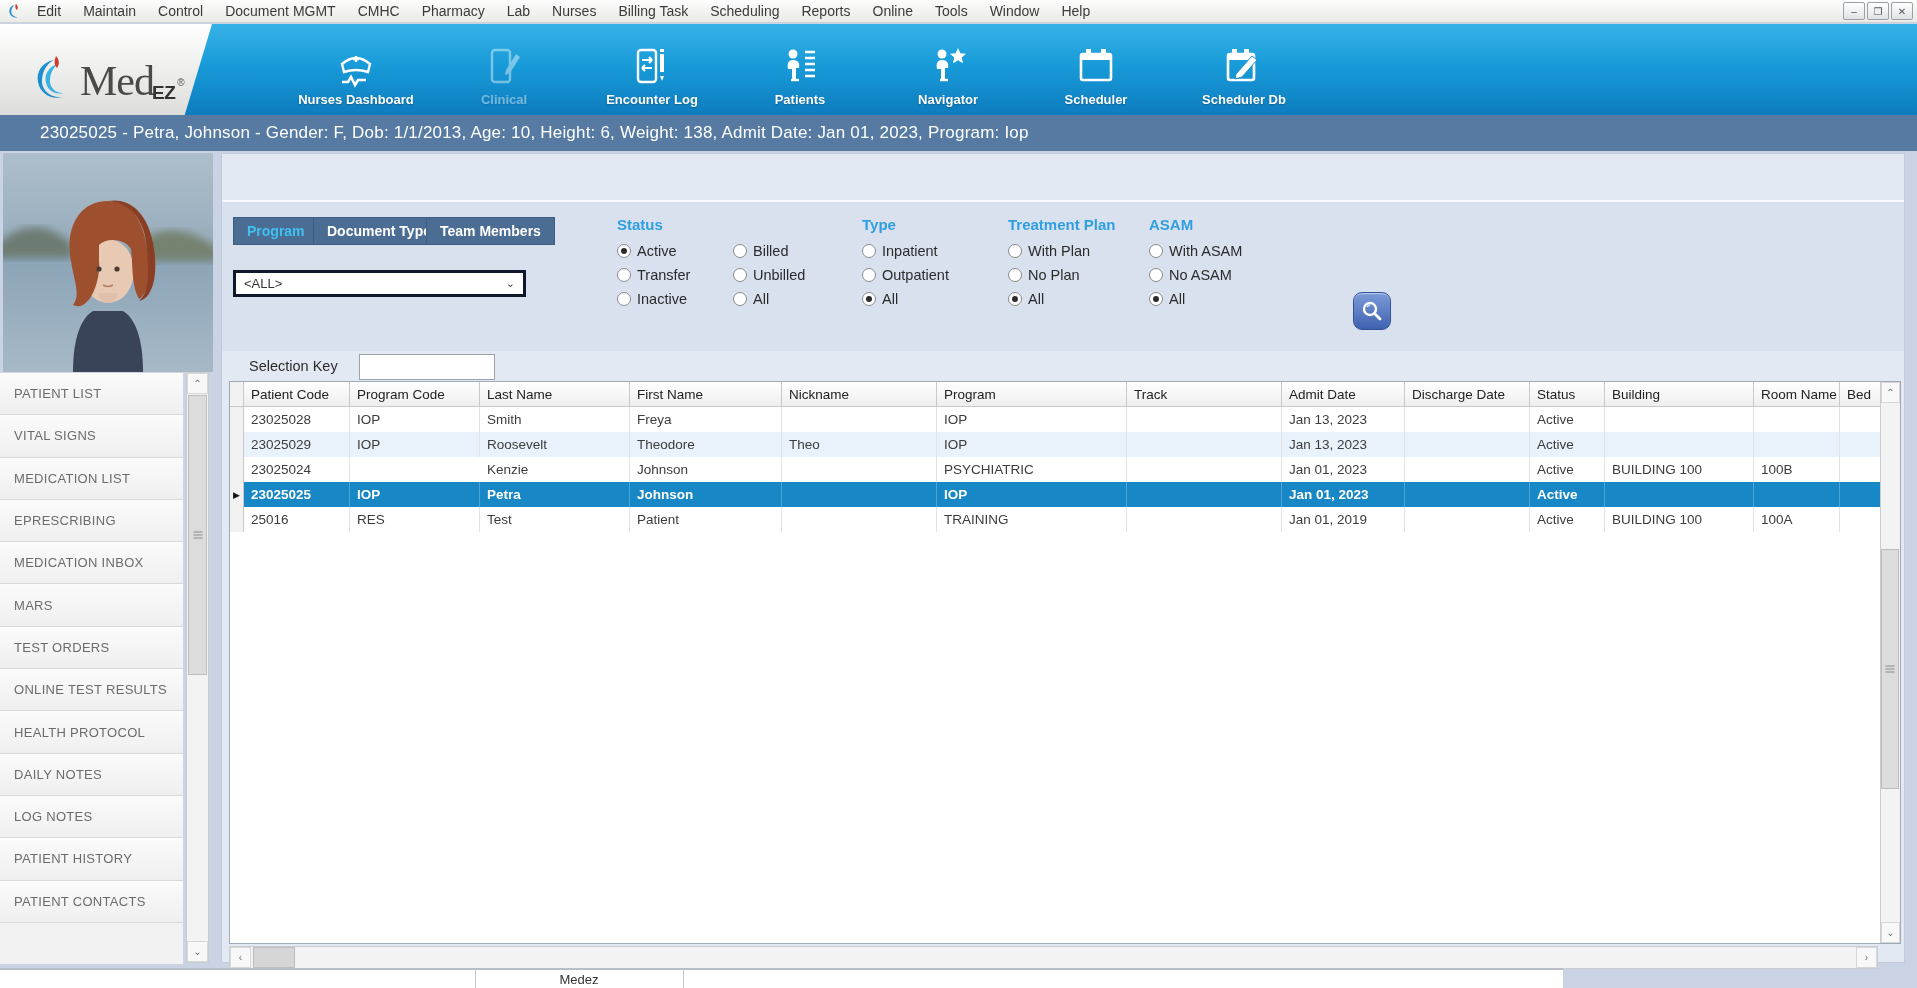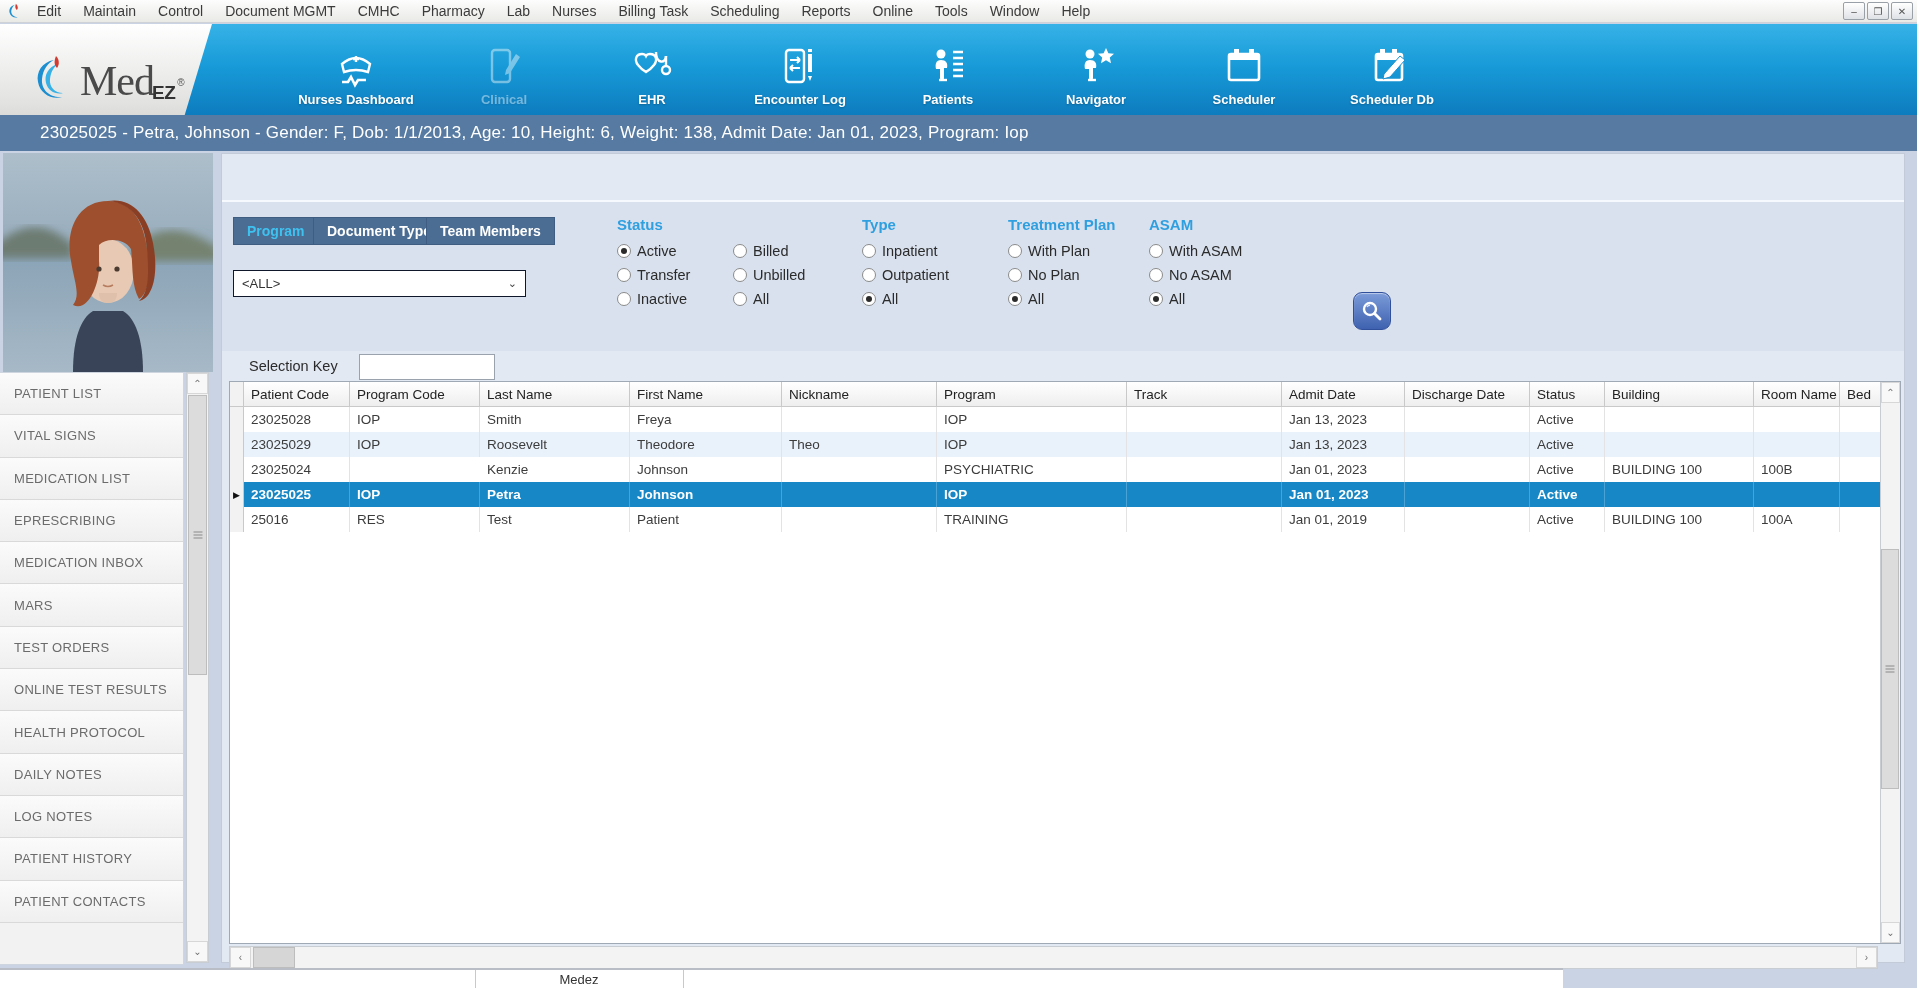--- a/index.html
+++ b/index.html
@@ -60,21 +60,21 @@
   
   #main { position:absolute; left:221px; top:153px; width:1684px; height:810px;
     background:#e3e9f3; border:1px solid #c3cbd9; }
   #filter-panel { position:absolute; left:0px; top:46px; width:1682px; height:151px;
     background:#d9e1ee; border-top:2px solid #f6f9fd; }
   .ftab { position:absolute; top:15px; height:28px; padding:0 13px; background:#4b6d93;
     color:#fff; font-size:14px; font-weight:bold; display:flex; align-items:center;
     border:1px solid #3e5d80; cursor:pointer; }
   .ftab.active { color:#3fc1f0; }
   #program-dropdown { position:absolute; left:11px; top:68px; width:293px; height:27px;
-    background:#fff; border:1px solid #0f172a; font-size:13px; color:#333;
+    background:#fff; border:3px solid #0f172a; font-size:13px; color:#333;
     display:flex; align-items:center; padding:4px 8px; justify-content:space-between; }
   .grp-label { position:absolute; font-size:15px; font-weight:bold; color:#2f9fe0; }
   .radio-row { position:absolute; display:flex; align-items:center; gap:6px; height:18px; }
   .radio { width:14px; height:14px; border-radius:50%; border:1px solid #8a8a8a; background:#fff;
     display:flex; align-items:center; justify-content:center; flex:0 0 14px; }
   .radio.sel::after { content:""; width:6px; height:6px; border-radius:50%; background:#2b2b2b; }
   .radio-label { font-size:14.5px; color:#2b2b2b; white-space:nowrap; }
   #search-btn { position:absolute; left:1131px; top:90px; width:38px; height:38px; border-radius:9px;
     background:linear-gradient(#7b9bd8,#3f62b0); border:1px solid #31509c;
     display:flex; align-items:center; justify-content:center; cursor:pointer;
@@ -169,29 +169,20 @@
           <path d="M8 38 l6 0 3 -5 4 8 3 -5 8 0" fill="none" stroke="#fff" stroke-width="2.6"></path>
         </svg>
         <span class="tb-label">Nurses Dashboard</span>
       </div>
       <div class="tb-btn disabled">
         <svg viewBox="0 0 44 44">
           <rect x="10" y="6" width="18" height="32" rx="3" fill="none" stroke="#fff" stroke-width="2.4"></rect>
           <path d="M24 26 L34 10 L38 13 L28 29 L23 31Z" fill="#fff"></path>
         </svg>
         <span class="tb-label">Clinical</span>
-      </div>
-      <div class="tb-btn">
-        <svg viewBox="0 0 44 44">
-          <path d="M12 10 C6 10 4 16 8 21 C11 25 16 28 16 28 C16 28 21 25 24 21 C28 16 26 10 20 10 C17 10 16 12 16 12 C16 12 15 10 12 10Z" fill="none" stroke="#fff" stroke-width="2.4"></path>
-          <path d="M26 8 C26 20 36 20 36 12" fill="none" stroke="#fff" stroke-width="2.4"></path>
-          <circle cx="36" cy="26" r="4" fill="none" stroke="#fff" stroke-width="2.4"></circle>
-          <path d="M36 12 L36 22" stroke="#fff" stroke-width="2.4"></path>
-        </svg>
-        <span class="tb-label">EHR</span>
       </div>
       <div class="tb-btn">
         <svg viewBox="0 0 44 44">
           <rect x="8" y="6" width="18" height="32" rx="3" fill="none" stroke="#fff" stroke-width="2.4"></rect>
           <path d="M12 16 h10 M22 16 l-3 -3 M22 16 l-3 3" stroke="#fff" stroke-width="2"></path>
           <path d="M22 24 h-10 M12 24 l3 -3 M12 24 l3 3" stroke="#fff" stroke-width="2"></path>
           <rect x="30" y="10" width="4" height="18" fill="#fff"></rect>
           <path d="M30 32 l2 5 2 -5Z" fill="#fff"></path>
           <rect x="30" y="5" width="4" height="3" fill="#fff"></rect>
         </svg>

